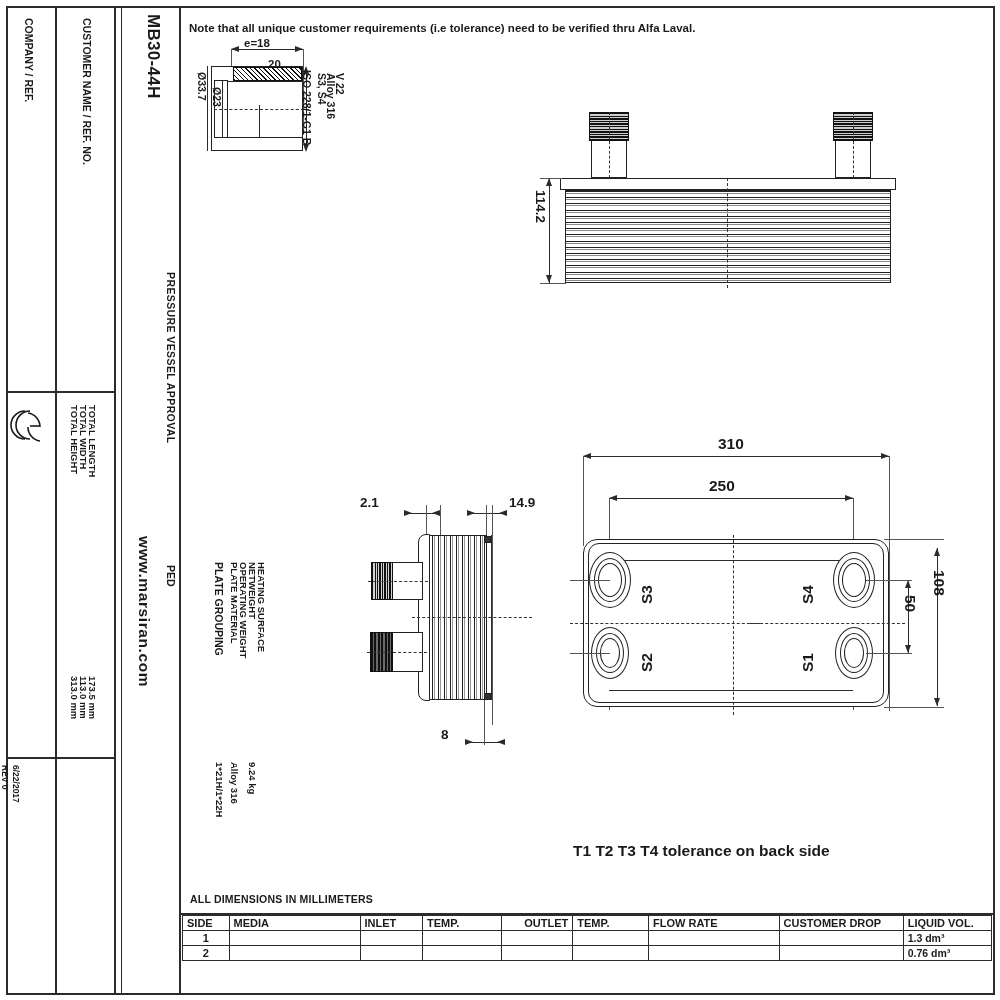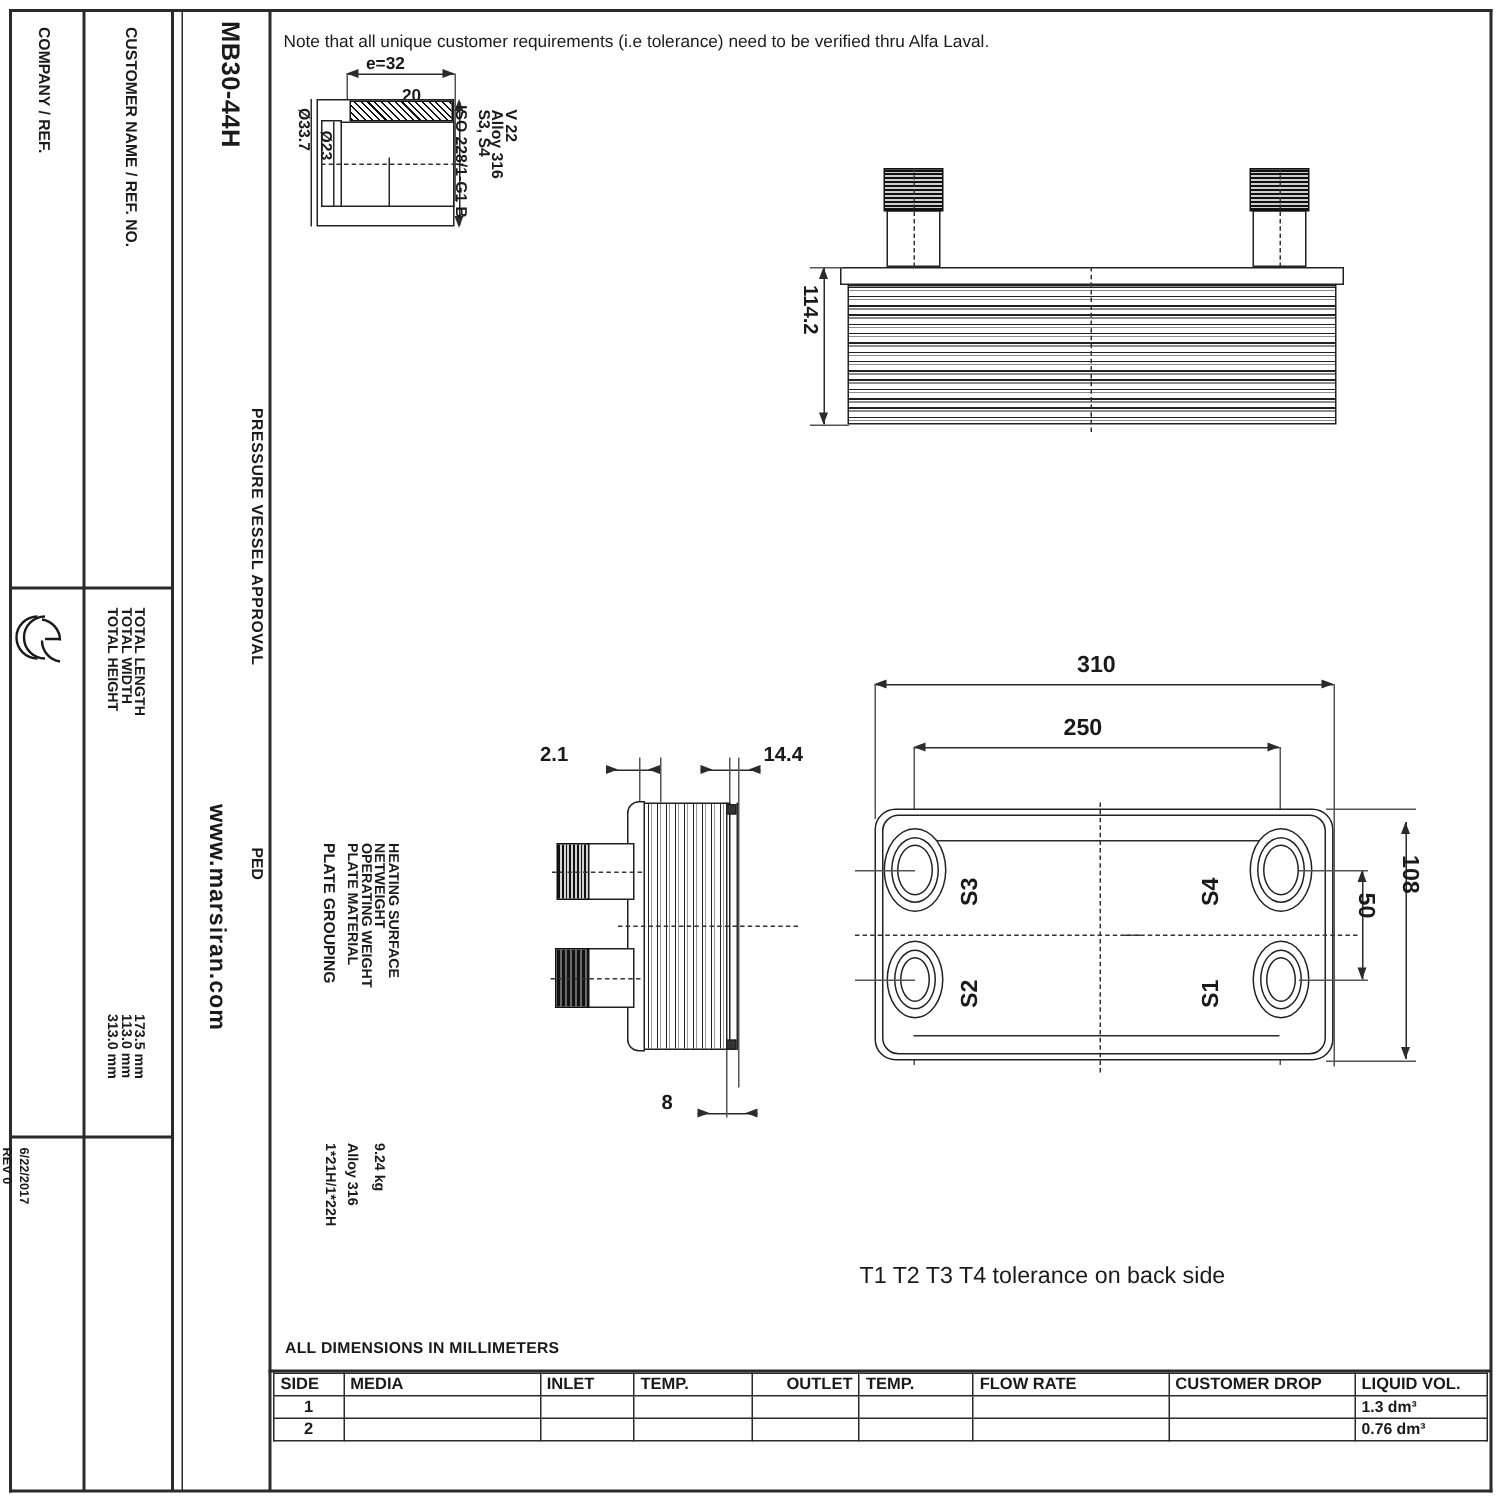--- a/index.html
+++ b/index.html
@@ -5,21 +5,21 @@
   html,body{margin:0;padding:0;background:#fff;}
   body{width:1000px;height:1000px;font-family:"Liberation Sans",sans-serif;color:#1a1a1a;overflow:hidden;}
   #sheet{position:relative;width:1000px;height:1000px;}
 
   .ln{position:absolute;background:#2b2b2b;}
   .hl{height:1px;}
   .vl{width:1px;}
   .hl2{height:2px;}
   .vl2{width:2px;}
 
-  .txt{position:absolute;white-space:pre;line-height:1.05;color:#1a1a1a;}
+  .txt{position:absolute;white-space:pre;line-height:1.05;color:#1a1a1a;font-weight:bold;}
   .rot{transform-origin:0 0;transform:rotate(90deg);}
   .rotN{transform-origin:0 0;transform:rotate(-90deg);}
   .f8{font-size:8.5px;}
   .f9{font-size:9.5px;}
   .f10{font-size:10.5px;}
   .f11{font-size:11.5px;}
   .f13{font-size:13.5px;}
   .f15{font-size:15.5px;}
   .f17{font-size:17px;}
   .bold{font-weight:bold;}
@@ -113,21 +113,21 @@
 
   <div class="txt f11" style="left:189px;top:22px;">Note that all unique customer requirements (i.e tolerance) need to be verified thru Alfa Laval.</div>
 
   <div>
 
     <div class="dimline" style="left:231px;top:49px;width:72px;"></div>
     <div class="arrL" style="left:231px;top:45.8px;"></div>
     <div class="arrR" style="left:295px;top:45.8px;"></div>
     <div class="ext vl" style="left:231px;top:49px;height:18px;background:#555;"></div>
     <div class="ext vl" style="left:303px;top:49px;height:85px;background:#555;"></div>
-    <div class="txt f11 bold" style="left:244px;top:37px;">e=32</div>
+    <div class="txt f11 bold" style="left:244px;top:37px;">e=18</div>
 
     <div class="dimline" style="left:261px;top:70px;width:42px;"></div>
     <div class="arrL" style="left:261px;top:66.8px;"></div>
     <div class="arrR" style="left:295px;top:66.8px;"></div>
     <div class="ext vl" style="left:261px;top:70px;height:12px;background:#555;"></div>
     <div class="txt f11 bold" style="left:268px;top:58px;">20</div>
 
     <div style="position:absolute;left:211px;top:66px;width:92px;height:85px;border:1px solid #222;box-sizing:border-box;background:#fff;"></div>
 
     <div class="hatch" style="left:233px;top:67px;width:69px;height:14px;"></div>
@@ -177,21 +177,21 @@
 
   <div>
 
     <div class="txt f13 bold" style="left:360px;top:496px;">2.1</div>
     <div class="dimline" style="left:404px;top:513px;width:36px;"></div>
     <div class="arrR" style="left:404px;top:509.8px;"></div>
     <div class="arrL" style="left:432px;top:509.8px;"></div>
     <div class="ext vl" style="left:426px;top:505px;height:30px;background:#555;"></div>
     <div class="ext vl" style="left:440px;top:505px;height:30px;background:#555;"></div>
 
-    <div class="txt f13 bold" style="left:509px;top:496px;">14.4</div>
+    <div class="txt f13 bold" style="left:509px;top:496px;">14.9</div>
     <div class="dimline" style="left:467px;top:513px;width:40px;"></div>
     <div class="arrR" style="left:467px;top:509.8px;"></div>
     <div class="arrL" style="left:499px;top:509.8px;"></div>
     <div class="ext vl" style="left:486px;top:505px;height:32px;background:#555;"></div>
     <div class="ext vl" style="left:492px;top:505px;height:220px;background:#555;"></div>
 
     <div class="platesV" style="left:425px;top:535px;width:62px;height:165px;"></div>
 
     <div style="position:absolute;left:418px;top:534px;width:12px;height:167px;border:1px solid #222;border-radius:8px 0 0 8px;background:#fff;box-sizing:border-box;"></div>
 

